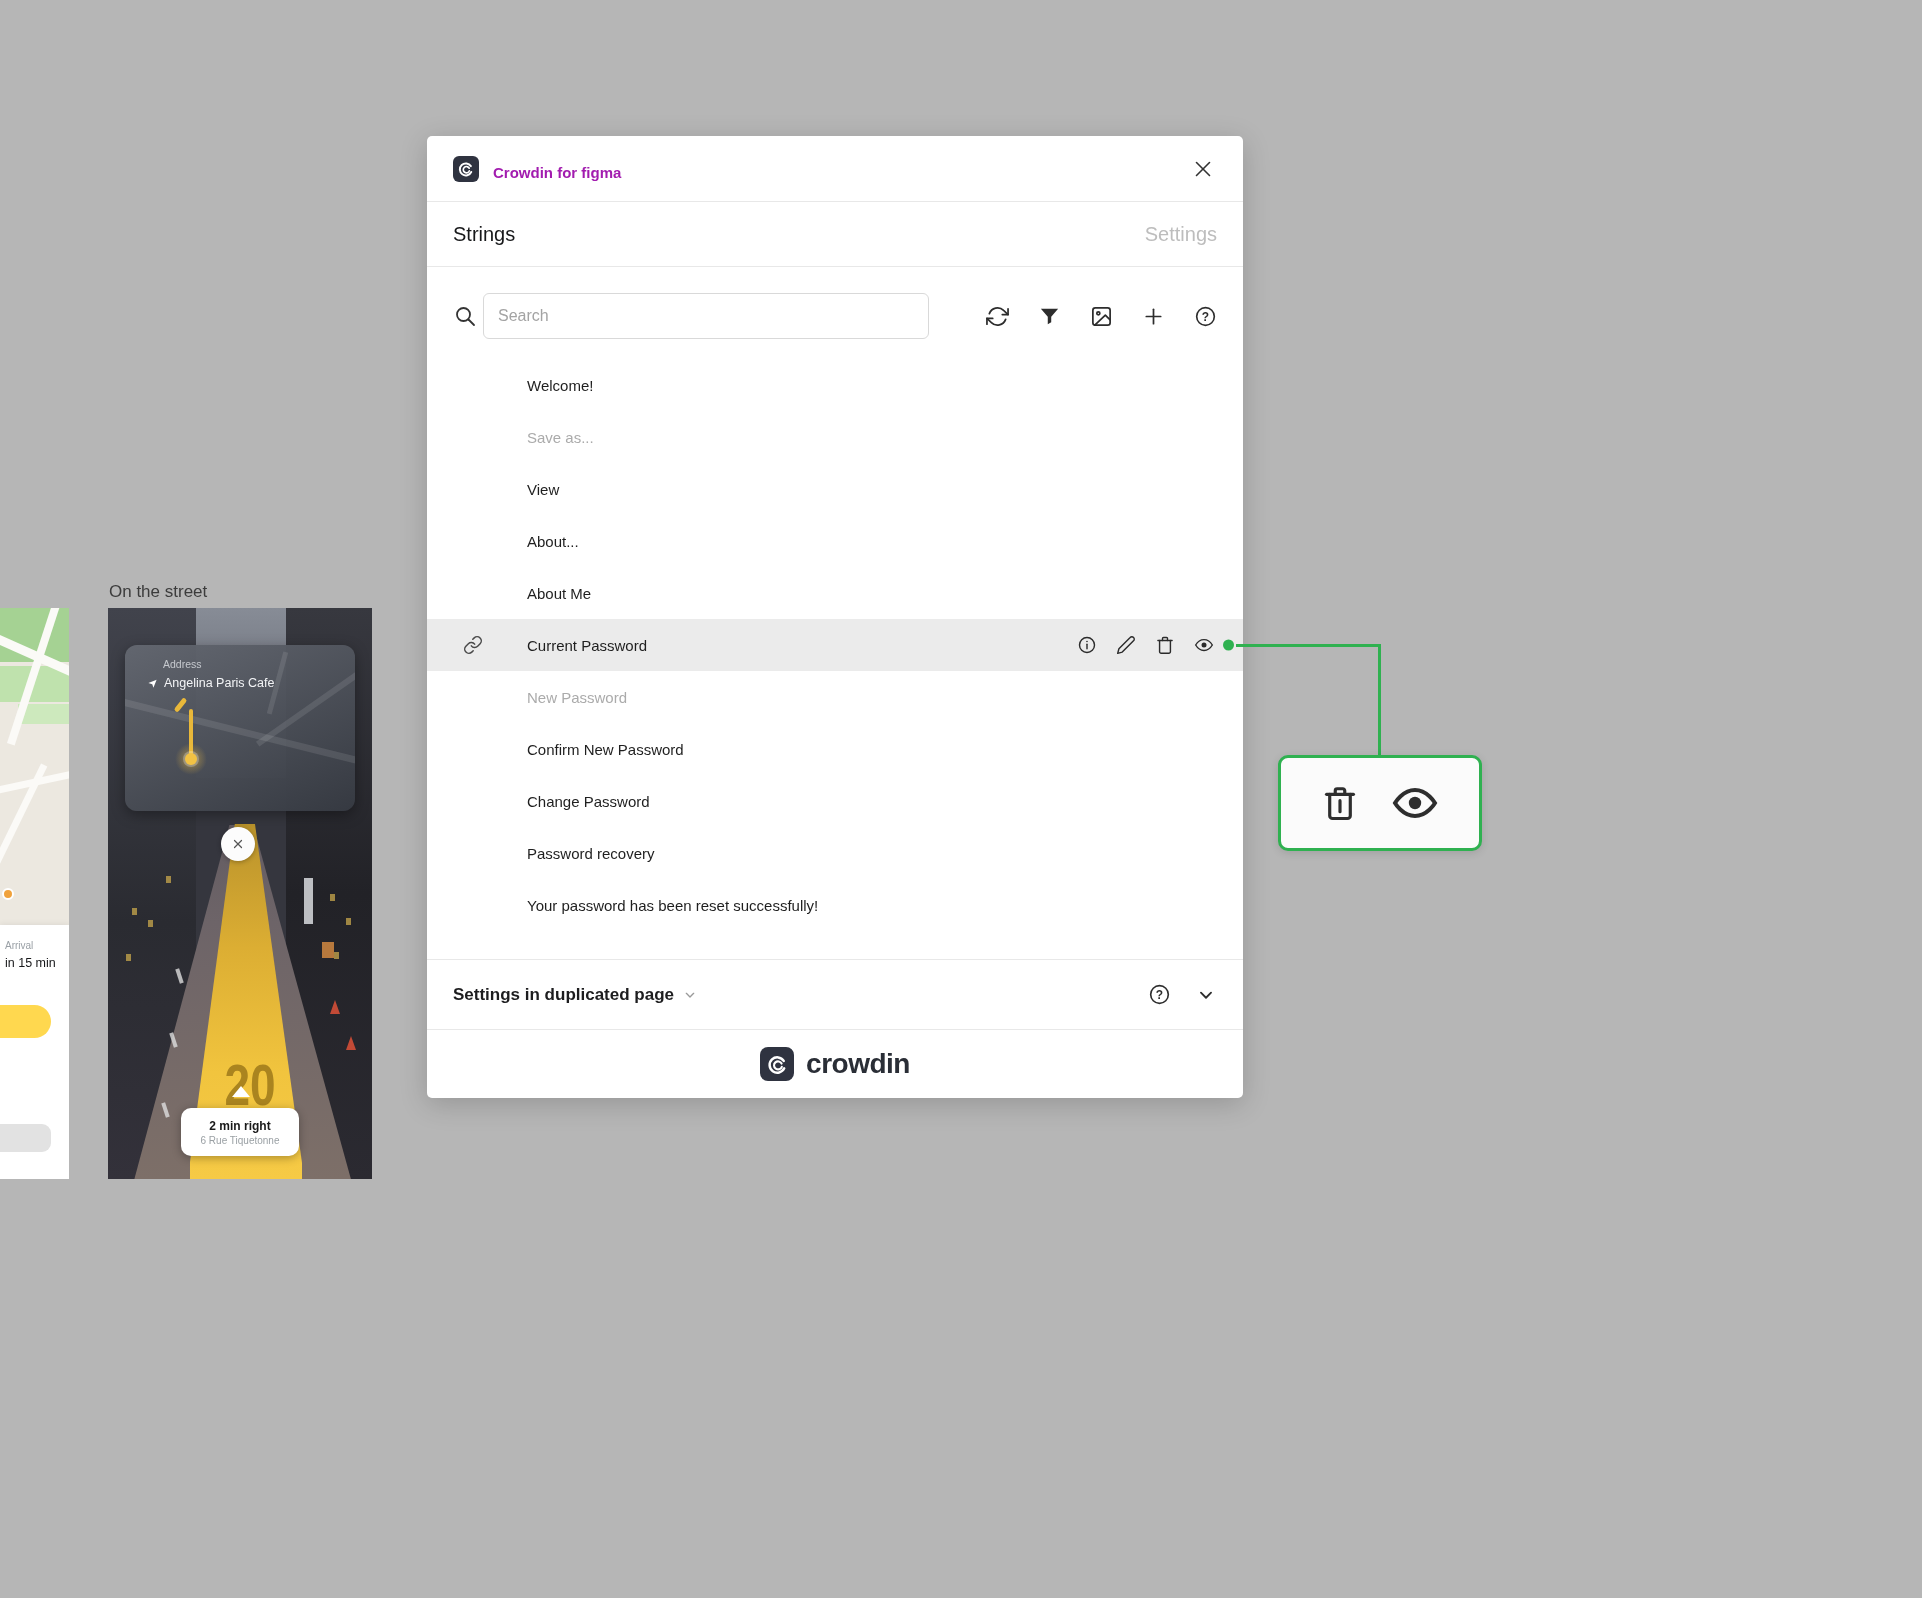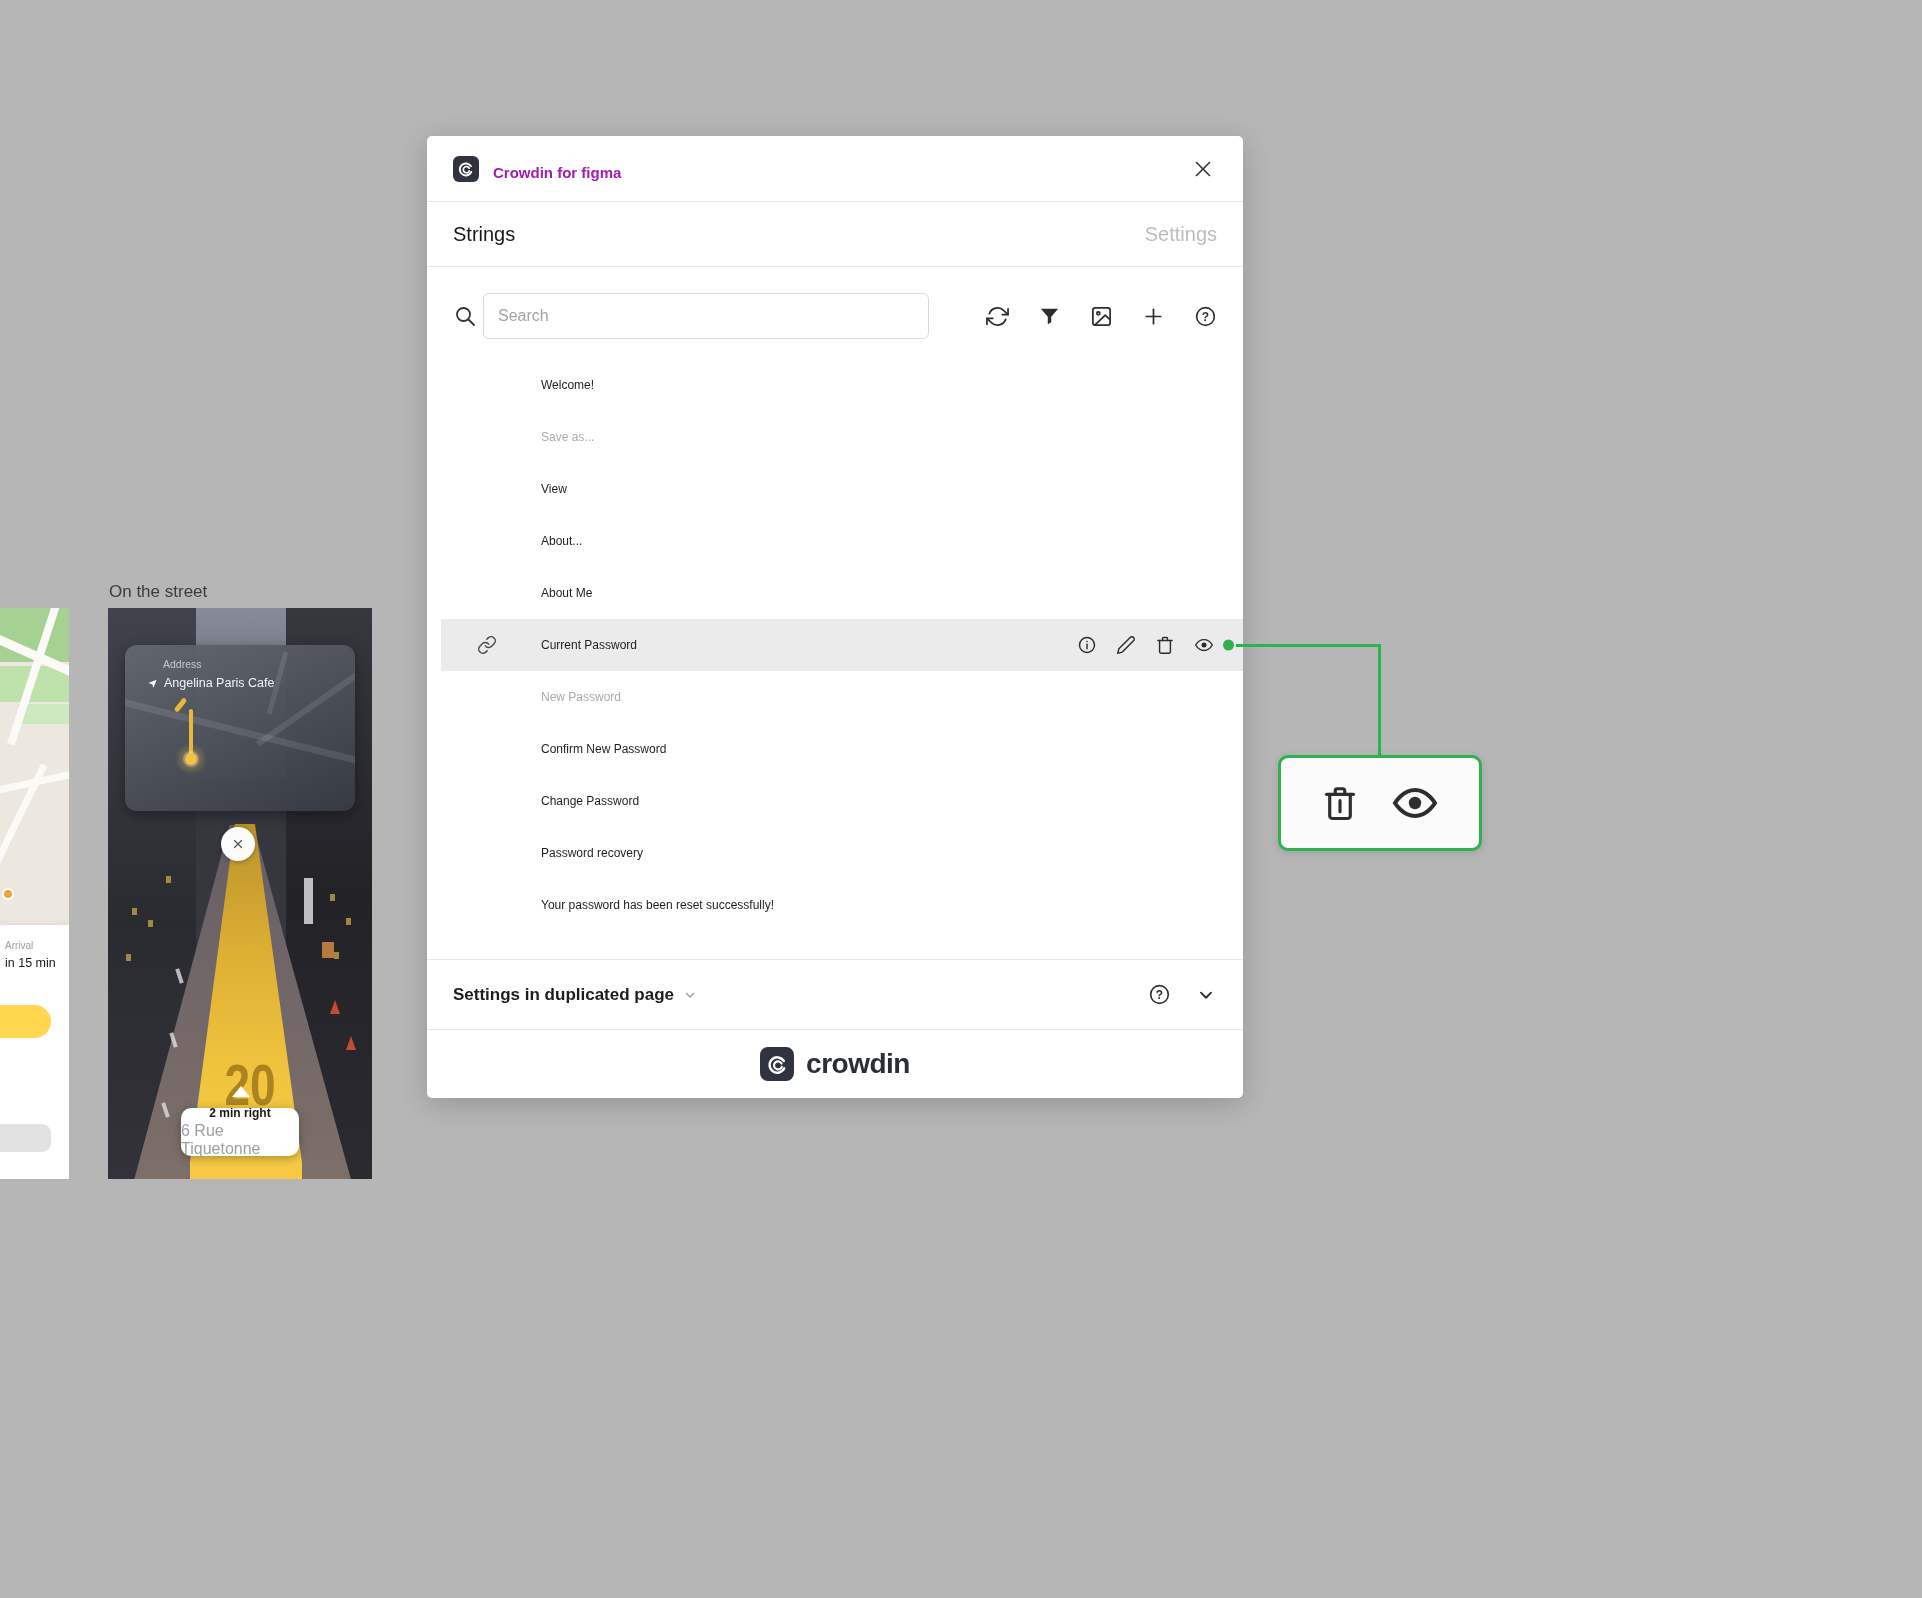--- a/index.html
+++ b/index.html
@@ -68,42 +68,42 @@
   .np-glow { position:absolute; left:50px; top:98px; width:32px; height:32px; border-radius:50%;
     background:radial-gradient(circle, rgba(240,190,66,.55), rgba(240,190,66,0) 70%); }
   .np-gdot { position:absolute; left:60px; top:108px; width:12px; height:12px; border-radius:50%;
     background:#f2c244; box-shadow:0 0 0 2px rgba(255,255,255,.25); }
   .np-close { left:113px; top:219px; width:34px; height:34px; border-radius:50%; background:#fcfcfc;
     display:flex; align-items:center; justify-content:center; box-shadow:0 1px 5px rgba(0,0,0,.3); color:#555; }
   .np-dircard { left:73px; top:500px; width:118px; height:48px; background:#fff; border-radius:10px;
     box-shadow:0 2px 10px rgba(0,0,0,.3); display:flex; flex-direction:column; align-items:center;
     justify-content:center; gap:2px; }
   .np-dir-title { font-size:12px; font-weight:700; color:#191919; }
-  .np-dir-sub { font-size:16px; color:#9aa0a4; }
+  .np-dir-sub { font-size:10px; color:#9aa0a4; }
 
   
   #modal { position:absolute; left:427px; top:136px; width:816px; height:962px; background:#fff;
     border-radius:5px; box-shadow:0 6px 28px rgba(0,0,0,.18); display:flex; flex-direction:column; overflow:hidden; }
   .m-header { height:66px; flex:0 0 66px; display:flex; align-items:center; padding:0 26px; border-bottom:1px solid #e8e8e8; }
   .m-logo { width:26px; height:26px; border-radius:6px; background:#2f3340; display:flex; align-items:center; justify-content:center; }
   .m-title { margin-left:14px; font-size:15px; font-weight:700; color:#a21caf;margin-top:8px; }
   .m-close { margin-left:auto; width:28px; height:28px; display:flex; align-items:center; justify-content:center; color:#333; cursor:pointer; }
   .m-tabs { height:65px; flex:0 0 65px; display:flex; align-items:center; padding:0 26px; border-bottom:1px solid #e8e8e8; }
   .tab-strings { font-size:20px; color:#17181a; cursor:pointer; }
   .tab-settings { margin-left:auto; font-size:20px; color:#bdbdbd; cursor:pointer; }
   .m-body { flex:1 1 auto; overflow:hidden; position:relative; }
   .m-search-row { margin:26px 26px 0 26px; display:flex; align-items:center; }
   .search-icon { color:#333; flex:0 0 auto; margin-right:4px; }
   .search-input { margin-left:2px; width:446px; height:46px; border:1px solid #d9d9d9; border-radius:6px;
     padding:0 14px; font-size:16px; color:#333; outline:none; font-family:"Liberation Sans",sans-serif; }
   .search-input::placeholder { color:#a3a3a3; }
   .m-tools { margin-left:auto; display:flex; align-items:center; gap:29px; color:#2d2d2d; }
   .tool-btn { cursor:pointer; display:flex; }
   .m-list { margin-top:20px; }
-  .row { height:52px; display:flex; align-items:center; padding-left:100px; font-size:12px; color:#1f1f1f; position:relative; cursor:pointer;margin-left:14px; }
+  .row { height:52px; display:flex; align-items:center; padding-left:100px; font-size:15px; color:#1f1f1f; position:relative; cursor:pointer; }
   .row.muted .row-label { color:#ababab; }
   .row.selected { background:#ebebeb; }
   .row .link-ic { position:absolute; left:36px; top:50%; transform:translateY(-50%); color:#4a4a4a; }
   .row-actions { position:absolute; right:29px; top:50%; transform:translateY(-50%); display:flex; align-items:center; gap:19px; color:#2b2b2b; }
   .row-actions .act { cursor:pointer; display:flex; }
   .green-dot { position:absolute; right:9px; top:50%; transform:translateY(-50%); width:11px; height:11px; border-radius:50%; background:#2fb150; }
   .m-preview { flex:0 0 70px; border-top:1px solid #e8e8e8; display:flex; align-items:center; padding:0 26px; }
   .preview-label { font-size:17px; font-weight:700; color:#1d1d1f; cursor:pointer; }
   .preview-chev { margin-left:8px; color:#9a9a9a; display:flex; cursor:pointer; }
   .m-preview-right { margin-left:auto; display:flex; align-items:center; gap:24px; color:#2d2d2d; }

